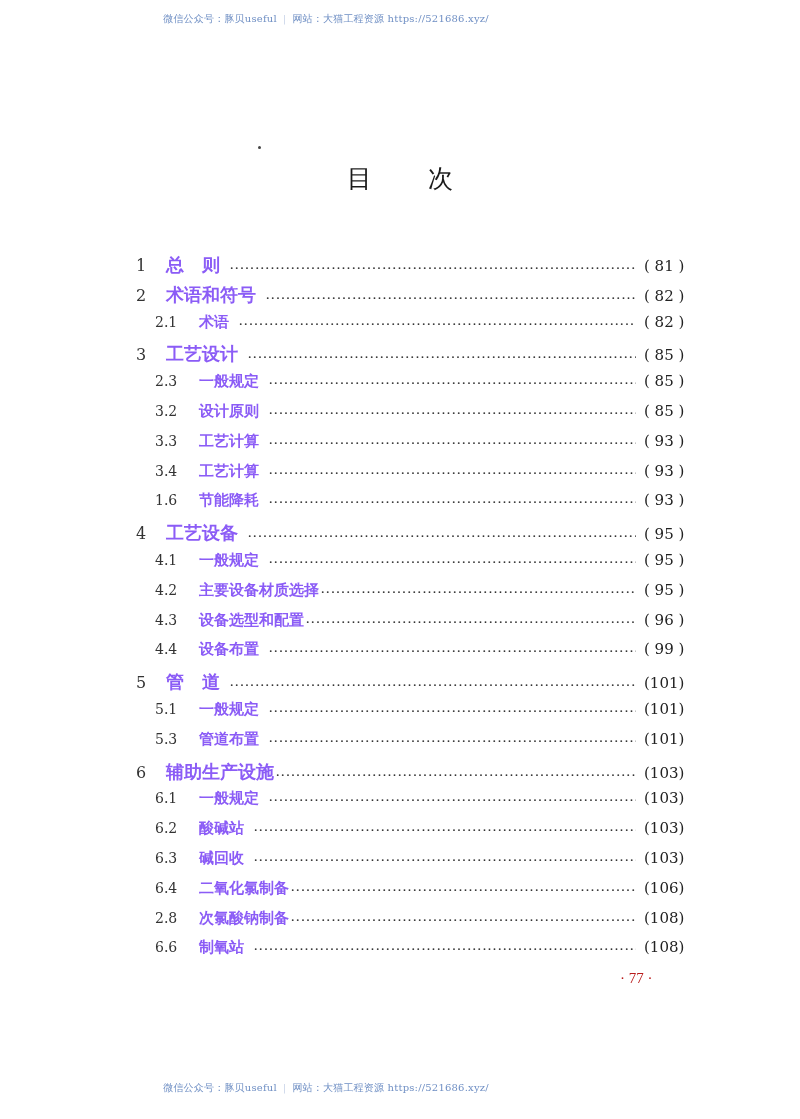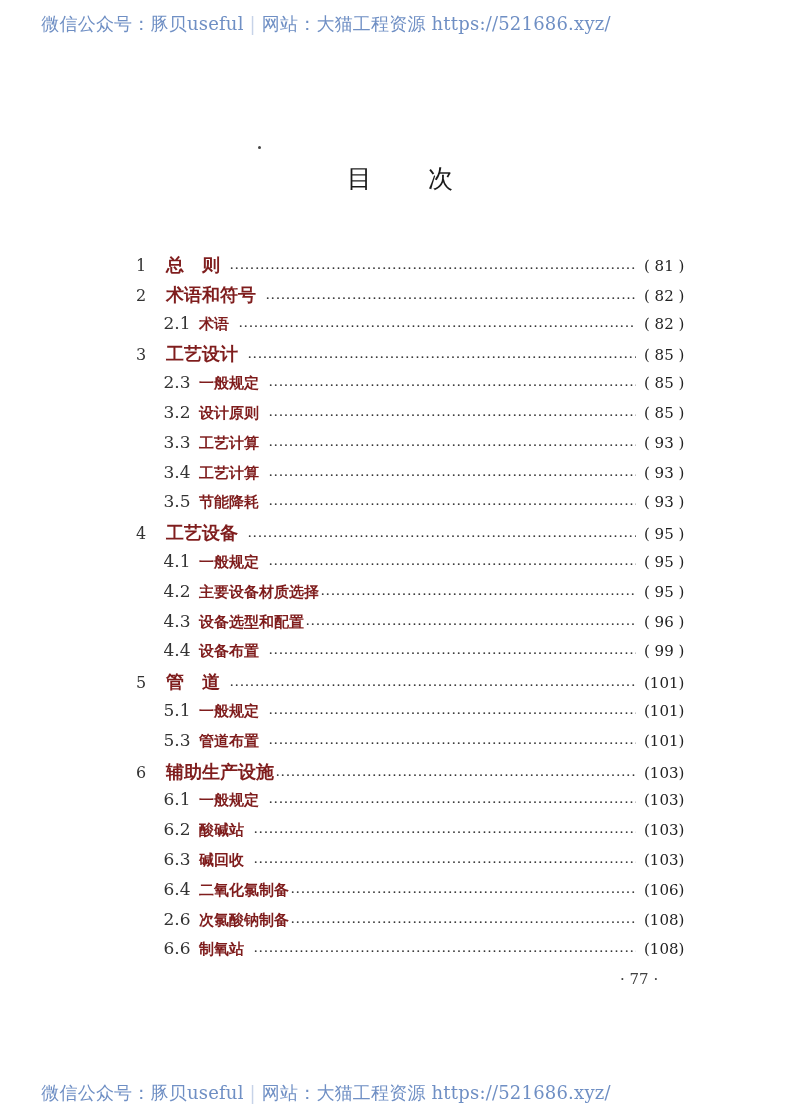--- a/index.html
+++ b/index.html
@@ -2,51 +2,51 @@
 <html><head>
 <meta charset="utf-8">
 <style>
   html, body { margin: 0; padding: 0; }
   body {
     width: 800px; height: 1119px; background: #ffffff; position: relative; overflow: hidden;
     font-family: "DejaVu Serif", "Liberation Serif", serif; color: #222;
   }
   .watermark {
     position: absolute; left: 0; width: 652px; text-align: center;
-    font-size: 18px; color: #6f8fc4; letter-spacing: 0.2px;
+    font-size: 10px; color: #6f8fc4; letter-spacing: 0.2px;
     font-family: "DejaVu Serif", serif;
   }
   .watermark .sep { color: #c7d3e8; margin: 0 6px; }
   .wm-top { top: 12px; }
   .wm-bottom { top: 1081px; }
   .dot-mark { position: absolute; width: 3px; height: 3px; border-radius: 50%; background: #444; }
   .title {
     position: absolute; top: 162px; left: 0; width: 800px; text-align: center;
     font-size: 25px; letter-spacing: 0; color: #1a1a1a;
   }
   .title span { display: inline-block; }
   .title .gap { width: 56px; }
   .toc { position: absolute; top: 253px; left: 136px; width: 560px; }
   .row {
     display: flex; align-items: baseline; height: 29.8px; white-space: nowrap;
   }
   .row.l1 { font-size: 18px; font-weight: 600; }
   .row.l2 { font-size: 15px; font-weight: 600; padding-left: 19px; }
   .num { display: inline-block; color: #333; font-weight: 400; }
   .l1 .num { width: 30px; font-size: 16px; }
-  .l2 .num { width: 44px; font-size: 17px; text-align: center; }
-  .label { color: #7f1d1d; }
+  .l2 .num { width: 44px; font-size: 14px; }
+  .label { color: #8b5cf6; }
   .leader {
     flex: 1; overflow: hidden; color: #333; font-size: 10px; letter-spacing: 1.6px;
     margin: 0 8px 0 10px; font-weight: 700;
   }
   .leader.tight { margin-left: 2px; }
   .page { font-size: 15px; font-weight: 400; color: #222; min-width: 52px; text-align: left; }
   .footer-page {
-    position: absolute; top: 970px; left: 620px; font-size: 15px; color: #404040;
+    position: absolute; top: 970px; left: 620px; font-size: 15px; color: #b91c1c; font-family: Liberation Serif, serif;
   }
 </style>
 </head>
 <body>
 
 <div class="watermark wm-top">
   <span>微信公众号：豚贝useful</span><span class="sep">|</span><span>网站：大猫工程资源 https://521686.xyz/</span>
 </div>
 
 <div class="dot-mark" style="left:258px; top:146px;"></div>
@@ -98,21 +98,21 @@
       <span class="leader">························································································································</span>
       <span class="page">( 93 )</span>
     </div>
     <div class="row l2">
       <span class="num">3.4</span>
       <span class="label">工艺计算</span>
       <span class="leader">························································································································</span>
       <span class="page">( 93 )</span>
     </div>
     <div class="row l2">
-      <span class="num">3.5</span>
+      <span class="num">1.6</span>
       <span class="label">节能降耗</span>
       <span class="leader">························································································································</span>
       <span class="page">( 93 )</span>
     </div>
     <div class="row l1">
       <span class="num">4</span>
       <span class="label">工艺设备</span>
       <span class="leader">························································································································</span>
       <span class="page">( 95 )</span>
     </div>
@@ -182,21 +182,21 @@
       <span class="leader">························································································································</span>
       <span class="page">(103)</span>
     </div>
     <div class="row l2">
       <span class="num">6.4</span>
       <span class="label">二氧化氯制备</span>
       <span class="leader tight">························································································································</span>
       <span class="page">(106)</span>
     </div>
     <div class="row l2">
-      <span class="num">2.6</span>
+      <span class="num">2.8</span>
       <span class="label">次氯酸钠制备</span>
       <span class="leader tight">························································································································</span>
       <span class="page">(108)</span>
     </div>
     <div class="row l2">
       <span class="num">6.6</span>
       <span class="label">制氧站</span>
       <span class="leader">························································································································</span>
       <span class="page">(108)</span>
     </div>

